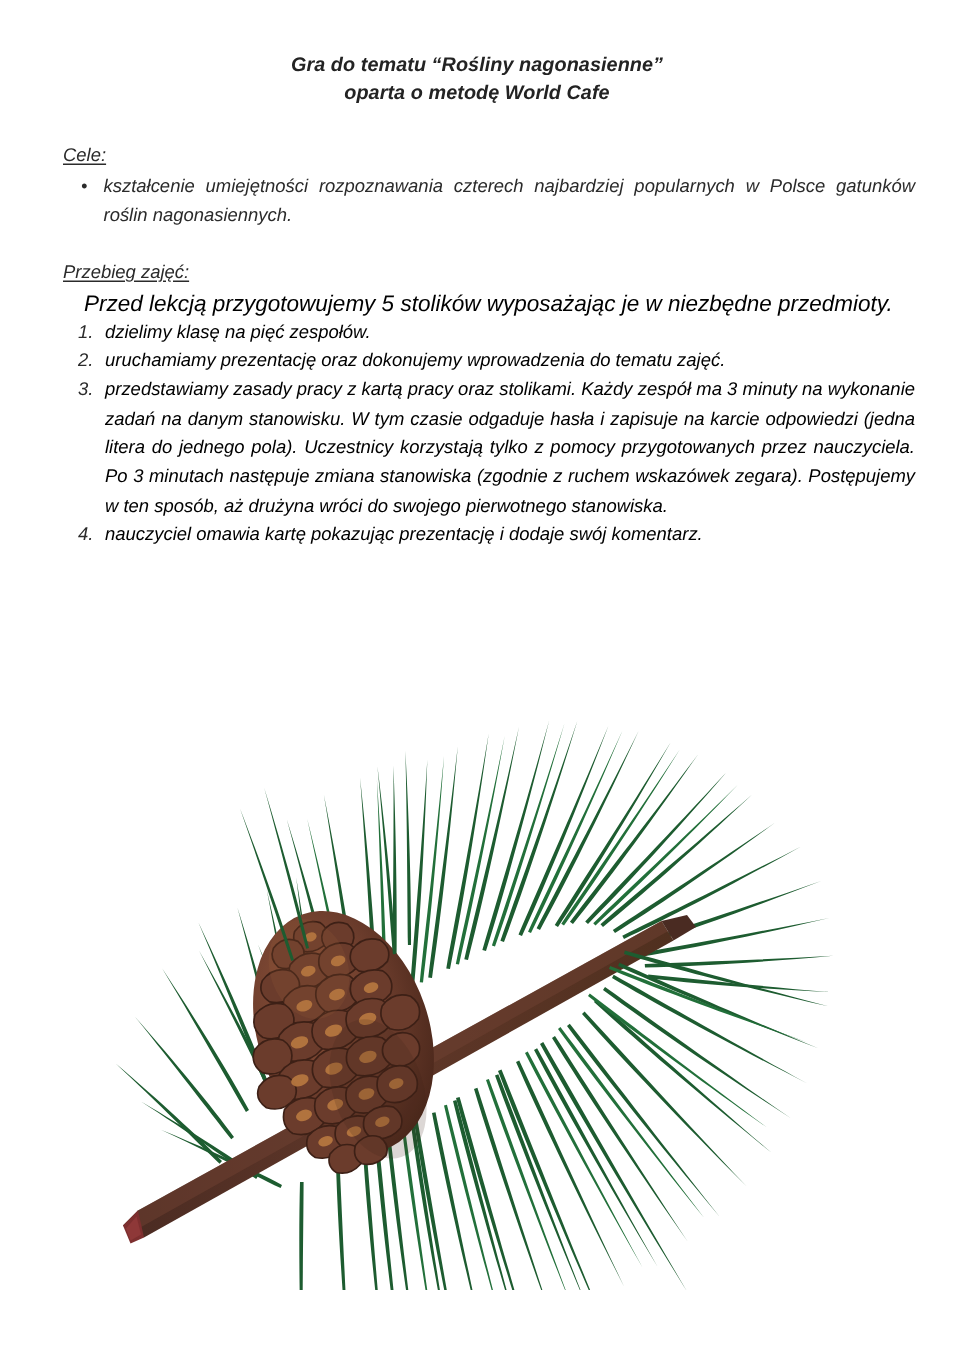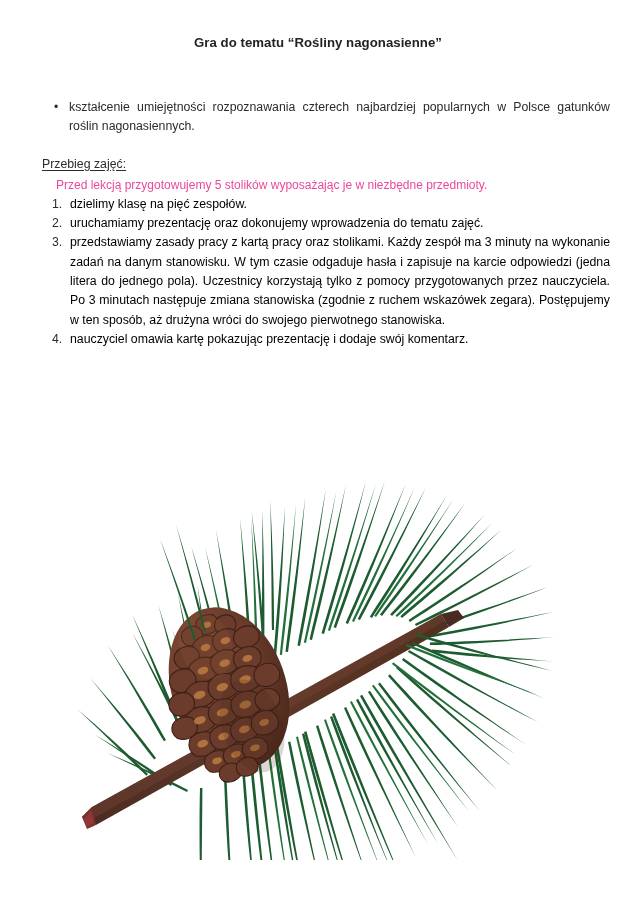--- a/index.html
+++ b/index.html
@@ -16,20 +16,21 @@
     color: #2b2b2b;
     -webkit-font-smoothing: antialiased;
   }
 
   .page {
     position: absolute;
     inset: 0;
     width: 636px;
     height: 632px;
     background: #ffffff;
+    font-style: italic;
   }
 
   
   .title-block {
     position: absolute;
     top: 33px;
     left: 0;
     width: 636px;
     text-align: center;
   }
@@ -79,25 +80,25 @@
     font-size: 12px;
     color: #2b2b2b;
   }
   ul.bullets > li.justify {
     text-align: justify;
   }
 
   .spacer-block { height: 19px; }
 
   .intro-line {
-    font-size: 12px;
+    font-size: 15px;
     line-height: 19.3px;
     padding-left: 14px;
     margin: 3px 0 0 0;
-    color: #ec4899;
+    color: #000000;
   }
 
   ol.steps {
     list-style: none;
     margin: 0;
     padding: 0;
     counter-reset: stepc;
   }
   ol.steps > li {
     position: relative;
@@ -131,24 +132,26 @@
   }
   .illustration svg { display: block; }
 </style>
 </head>
 <body>
 
 <div class="page">
 
   <div class="title-block">
     <div class="title-line">Gra do tematu “Rośliny nagonasienne”</div>
+    <div class="title-line">oparta o metodę World Cafe</div>
   </div>
 
   <div class="body-col">
 
+    <div class="section-head">Cele:</div>
 
     <ul class="bullets">
       <li class="justify">kształcenie umiejętności rozpoznawania czterech najbardziej popularnych w Polsce gatunków roślin nagonasiennych.</li>
     </ul>
 
     <div class="spacer-block"></div>
 
     <div class="section-head">Przebieg zajęć:</div>
 
     <p class="intro-line">Przed lekcją przygotowujemy 5 stolików wyposażając je w niezbędne przedmioty.</p>

